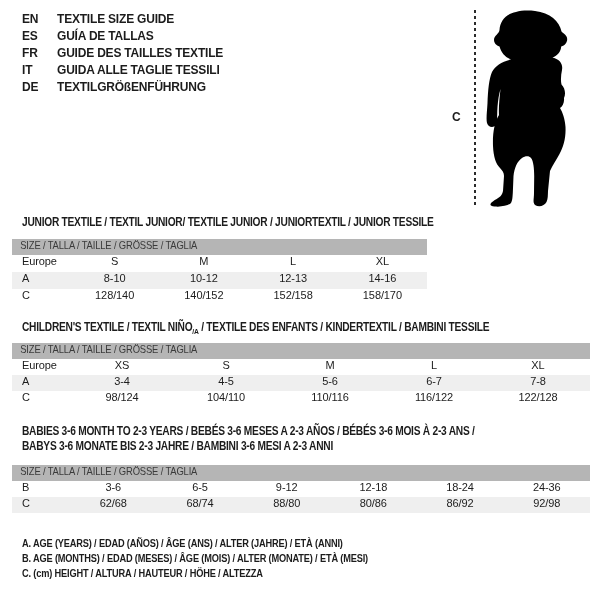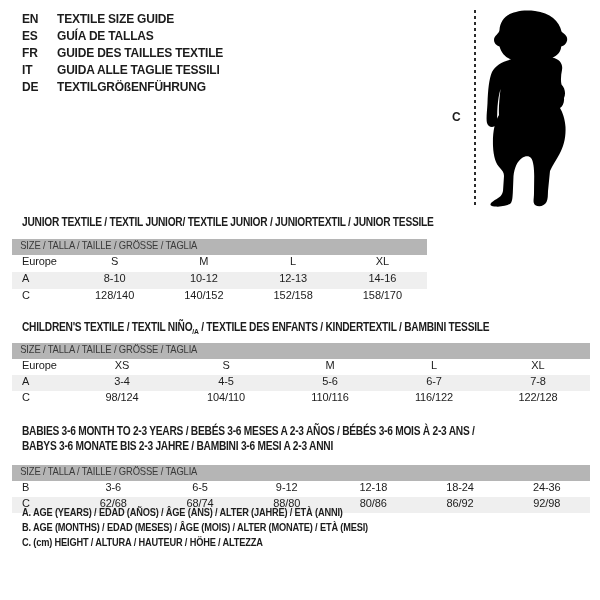--- a/index.html
+++ b/index.html
@@ -39,21 +39,21 @@
   .size-bar{height:16px;background:var(--bar);display:flex;align-items:flex-start;}
   .size-bar .condense{display:inline-block;transform:scaleX(.82);transform-origin:left center;
     color:var(--bartext);font-size:11.5px;letter-spacing:-0.2px;padding-left:10px;white-space:nowrap;}
   .trow{display:flex;height:16px;align-items:flex-start;font-size:11px;letter-spacing:-0.1px;}
   .t0 .trow{height:17px;}
   .rows .trow:nth-child(2){background:var(--shade);}
   .label-cell{width:58px;padding-left:10px;box-sizing:border-box;}
   .val-cell{flex:1;text-align:center;}
 
   
-  .footnotes{position:absolute;left:22px;top:506px;}
+  .footnotes{position:absolute;left:22px;top:537px;}
   .footnote{height:15px;font-size:11px;font-weight:bold;letter-spacing:-0.2px;white-space:nowrap;
     transform:scaleX(.84);transform-origin:left top;}
 </style>
 </head>
 <body>
 
 <div class="page">
 
   <div class="lang-block">
       <div class="lang-row">

